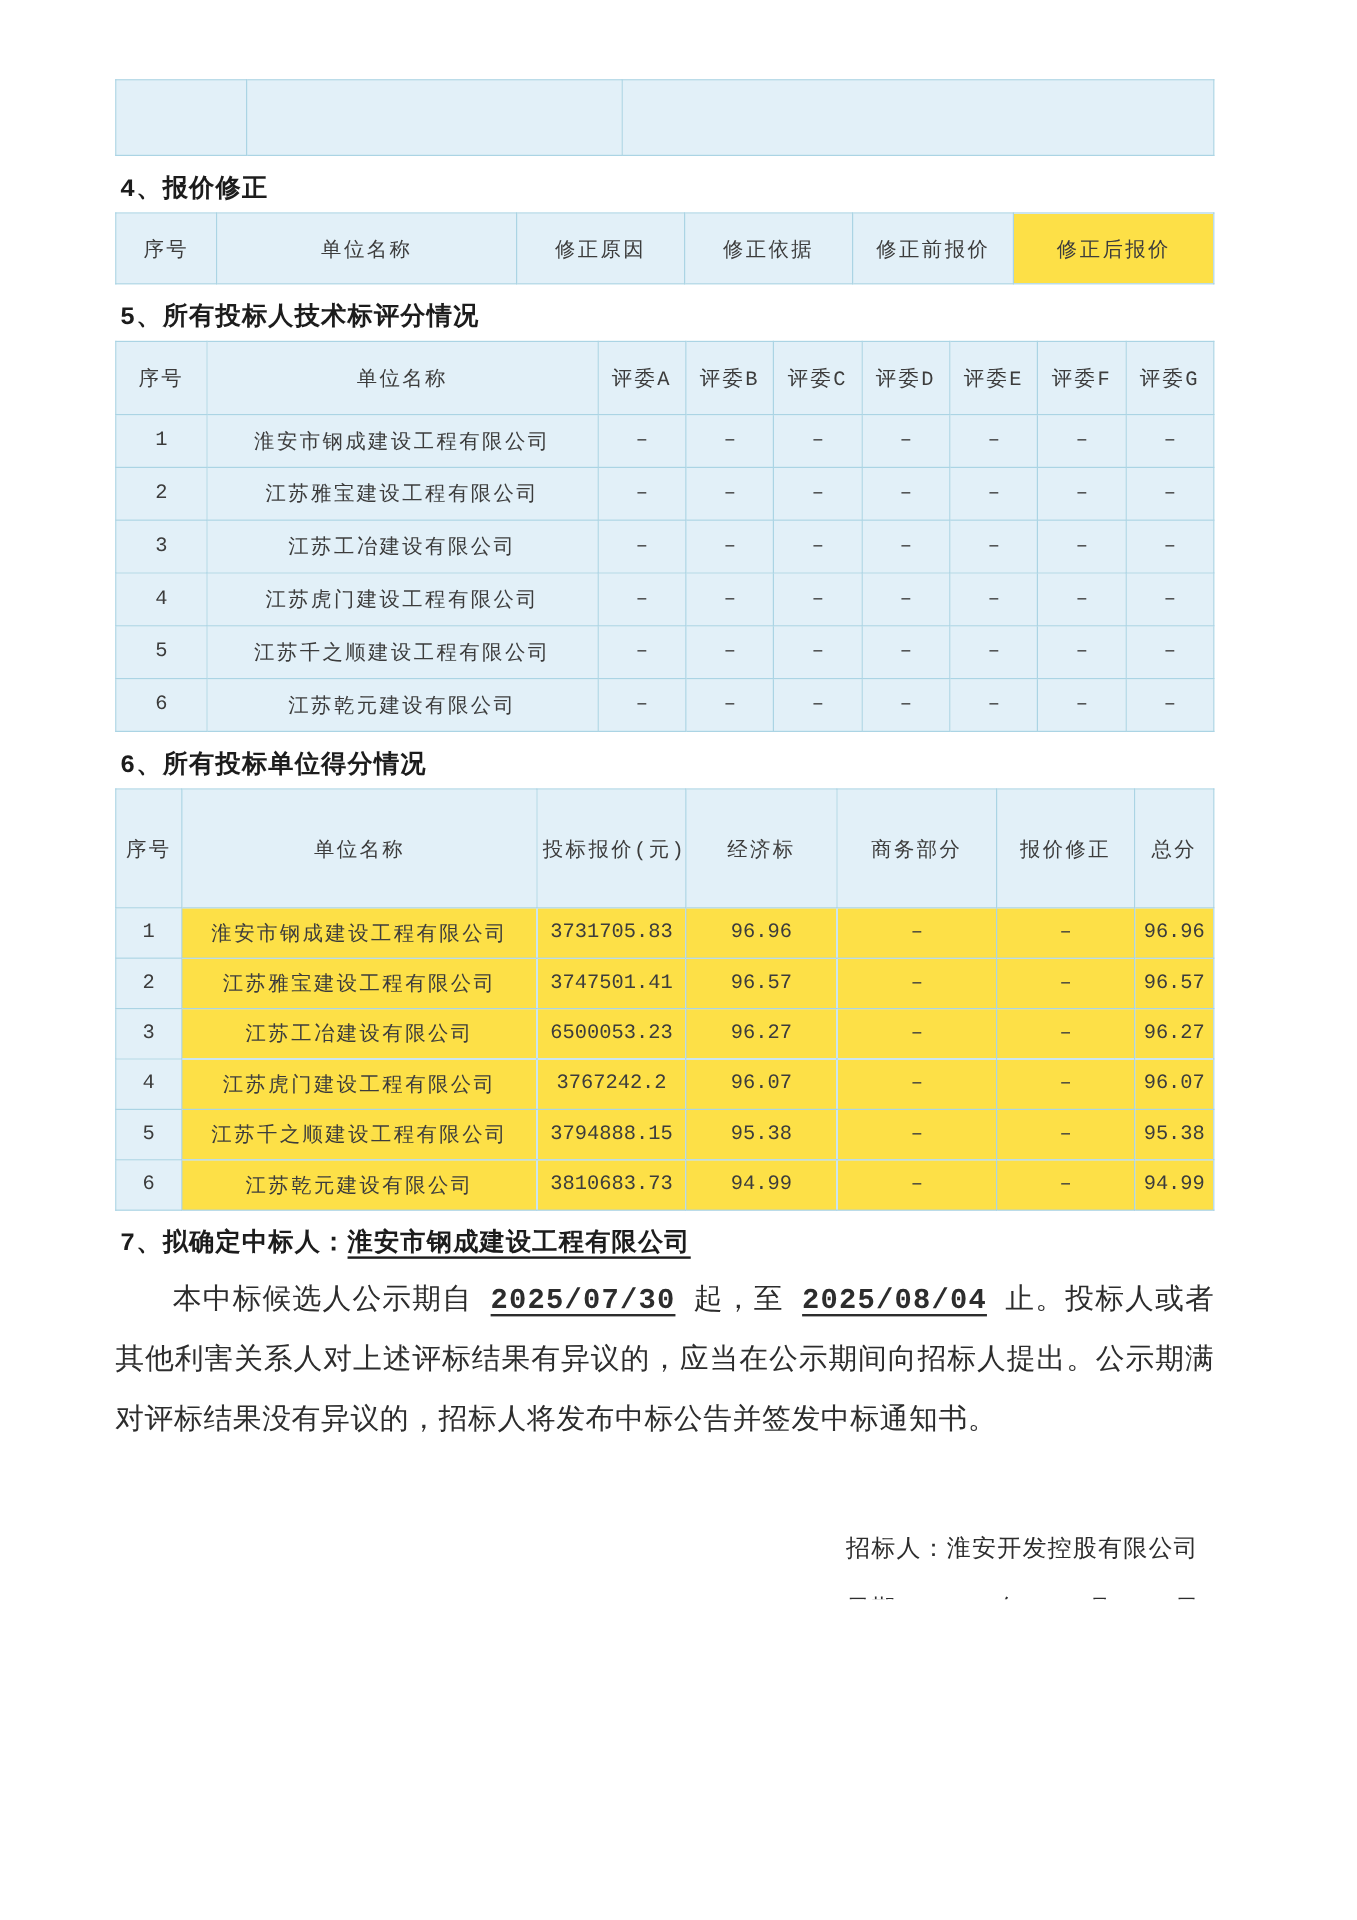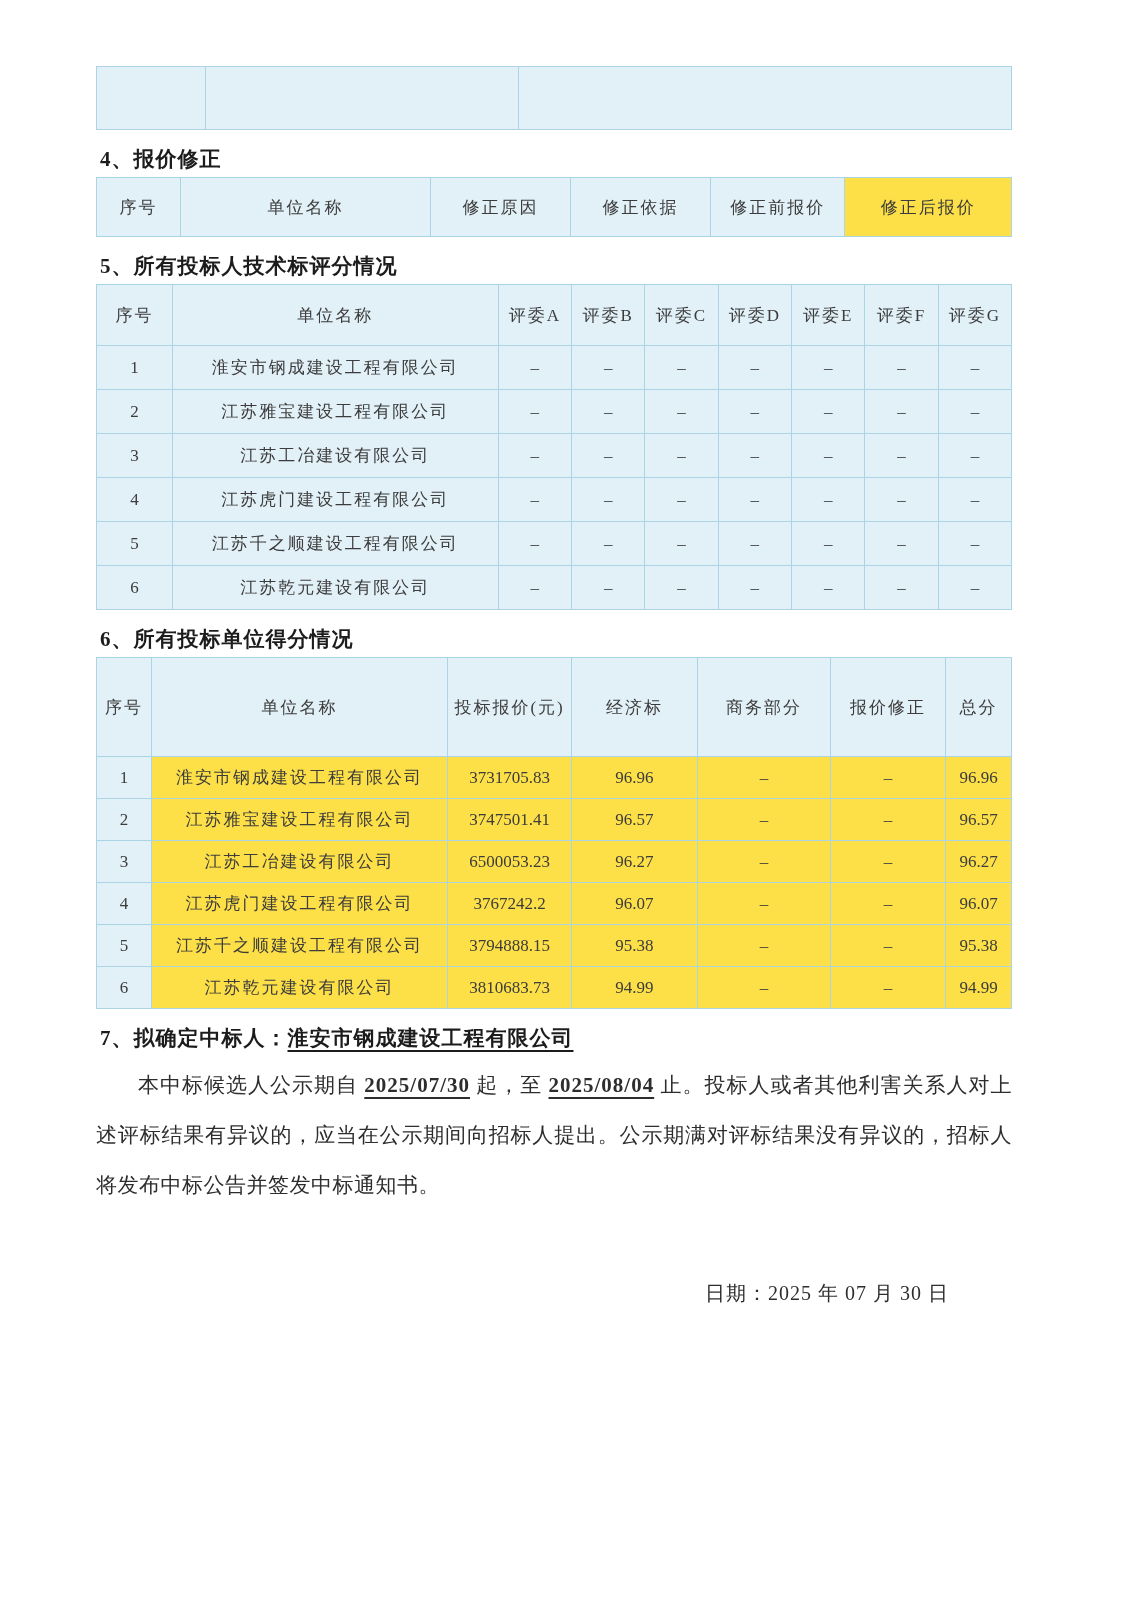--- a/index.html
+++ b/index.html
@@ -1,20 +1,20 @@
 <!DOCTYPE html>
 <html><head>
 <meta charset="utf-8">
 <style>
   html,body{margin:0;padding:0;background:#ffffff;}
   .page{
     position:relative;
     width:1131px;height:1333px;
     background:#ffffff;
-    font-family:Liberation Serif, serif;
+    font-family:Liberation Mono, monospace;
     color:#3a3a3a;
     overflow:hidden;
     box-sizing:border-box;
     padding:0 119px 0 96px;
   }
   table.tbl{
     width:916px;
     border-collapse:collapse;
     table-layout:fixed;
   }
@@ -49,21 +49,21 @@
   table.t5 th{height:60px;}
   table.t5 td{height:43px;}
   table.t6 th{height:98px;}
   table.t6 td{height:41px;}
 
   h2.sec7{margin-bottom:0;}
   .winner{text-decoration:underline;text-underline-offset:5px;}
 
   p.notice{
     margin:9px 0 0 0;
-    font-size:21px;
+    font-size:24px;
     line-height:50px;
     color:#2d2d2d;
     text-align:justify;
     text-indent:2em;
     letter-spacing:0.5px;
   }
   .u-date{
     font-weight:bold;
     text-decoration:underline;
     text-underline-offset:5px;
@@ -292,16 +292,17 @@
       <td class="cell-white">94.99</td>
     </tr>
   </tbody>
     </table>
 
   <h2 class="sec sec7"><span>7、拟确定中标人：</span><span class="winner">淮安市钢成建设工程有限公司</span></h2>
 
   <p class="notice"><span>本中标候选人公示期自 </span><span class="u-date">2025/07/30</span><span> 起，至 </span><span class="u-date">2025/08/04</span><span> 止。投标人或者其他利害关系人对上述评标结果有异议的，应当在公示期间向招标人提出。公示期满对评标结果没有异议的，招标人将发布中标公告并签发中标通知书。</span></p>
 
   <div class="footer">
+    <div class="line">招标人：淮安开发控股有限公司</div>
     <div class="line">日期：2025 年 07 月 30 日</div>
   </div>
 
 </div>
 
 </body></html>

